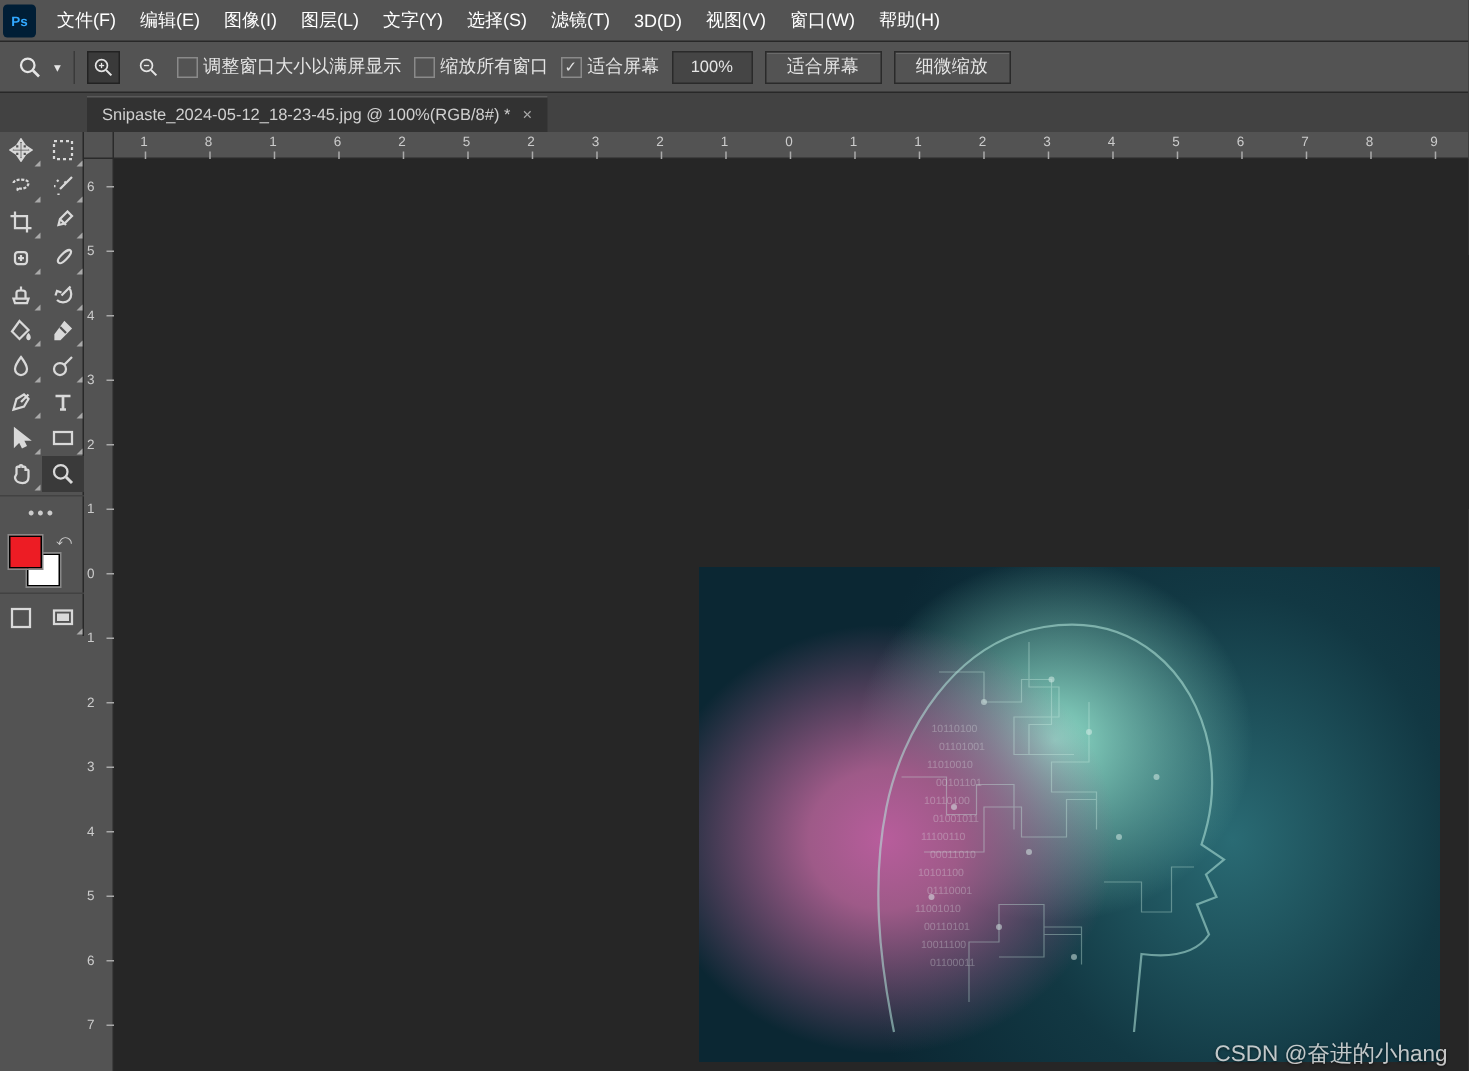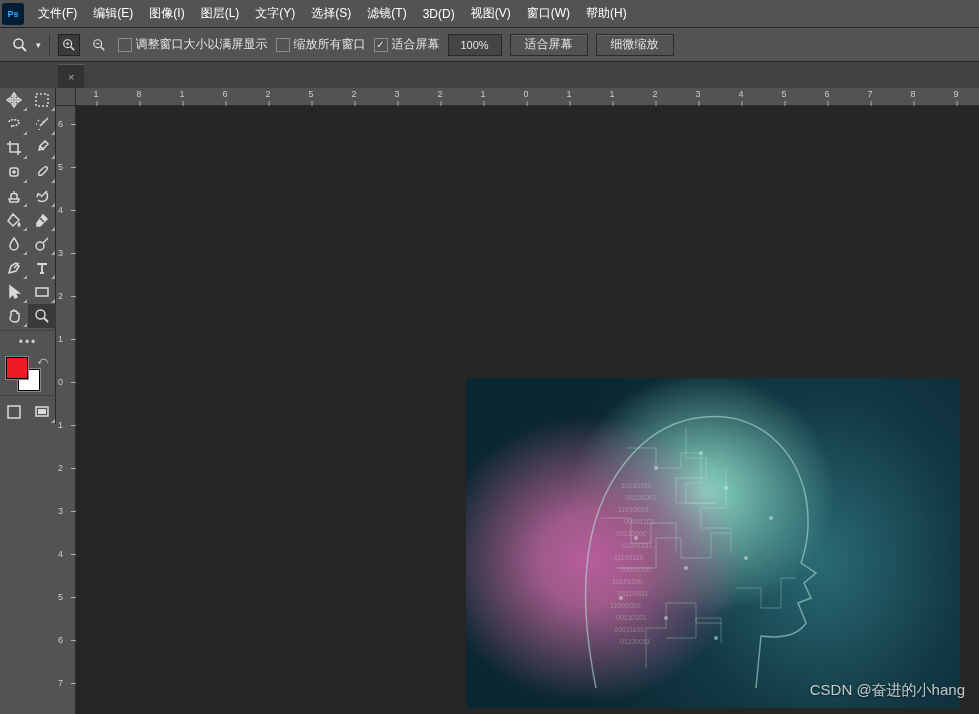--- a/index.html
+++ b/index.html
@@ -52,21 +52,21 @@
 .ruler-h .rtick { top: 1px; transform: translateX(-50%); }
 .ruler-h .rtick::after { content: ""; position: absolute; left: 50%; top: 12px; width: 1px; height: 5px; background: #aaa; }
 .ruler-v .rtick { left: 2px; transform: translateY(-50%); }
 .ruler-v .rtick::after { content: ""; position: absolute; left: 13px; top: 50%; width: 5px; height: 1px; background: #aaa; }
 
 .canvas { position: absolute; left: 20px; top: 18px; right: 0; bottom: 0; background: #262626; overflow: hidden; }
 .art { position: absolute; left: 390px; top: 272px; width: 494px; height: 330px; background: radial-gradient(ellipse 280px 260px at 25% 55%, #b85d9c 0%, #9e5a88 18%, transparent 55%), radial-gradient(ellipse 240px 220px at 48% 35%, #8edcc8 0%, transparent 55%), radial-gradient(ellipse 260px 300px at 72% 55%, #2a6b74 0%, #123843 55%, #0b2733 100%), linear-gradient(135deg, #0f2b3a 0%, #1a3b47 50%, #0c2430 100%); }
 .head { position: absolute; left: 60px; top: 10px; width: 320px; height: 310px; opacity: 0.85; }
 .head svg { width: 100%; height: 100%; }
 
-.watermark { position: absolute; right: 14px; bottom: 14px; color: rgba(240,240,240,0.8); font-size: 15px; text-shadow: 0 1px 2px rgba(0,0,0,0.6); margin-left: 44px; }
+.watermark { position: absolute; right: 14px; bottom: 2px; color: rgba(240,240,240,0.8); font-size: 15px; text-shadow: 0 1px 2px rgba(0,0,0,0.6); margin-left: 44px; }
 </style>
 </head>
 <body>
 
 <div class="menubar">
   <div class="ps-logo">Ps</div>
   <div class="menu-item">文件(F)</div>
   <div class="menu-item">编辑(E)</div>
   <div class="menu-item">图像(I)</div>
   <div class="menu-item">图层(L)</div>
@@ -115,20 +115,21 @@
       <span class="chk checked"></span>
       <span>适合屏幕</span>
     </label>
   <input class="opt-input" value="100%" style="">
   <button class="opt-btn">适合屏幕</button>
   <button class="opt-btn">细微缩放</button>
 </div>
 
 <div class="tabbar">
   <div class="doc-tab">
+    <span>Snipaste_2024-05-12_18-23-45.jpg @ 100%(RGB/8#) *</span>
     <span class="tab-close">×</span>
   </div>
 </div>
 
 <div class="toolbox">
  <div class="tool-grid">
   <div class="tool">
         <svg viewBox="0 0 16 16">
           <path d="M8 1l2 3H9v3h3V6l3 2-3 2V9H9v3h1l-2 3-2-3h1V9H4v1L1 8l3-2v1h3V4H6z"></path>
         </svg>

